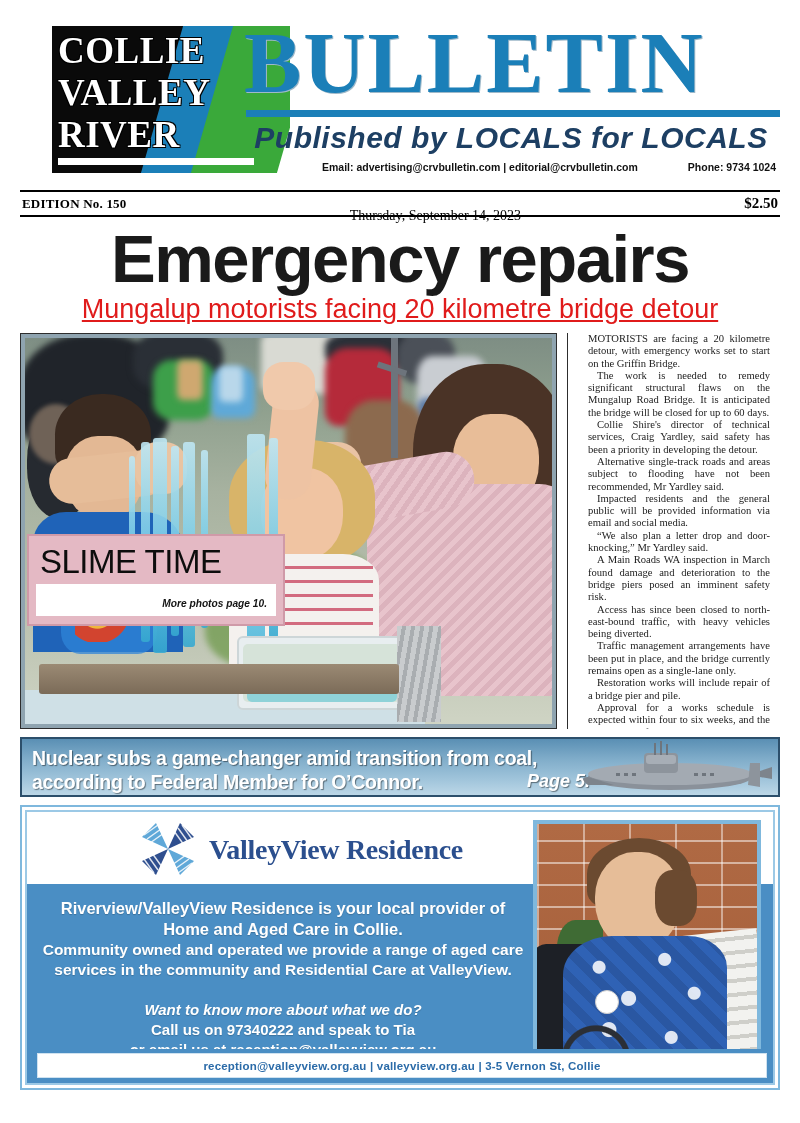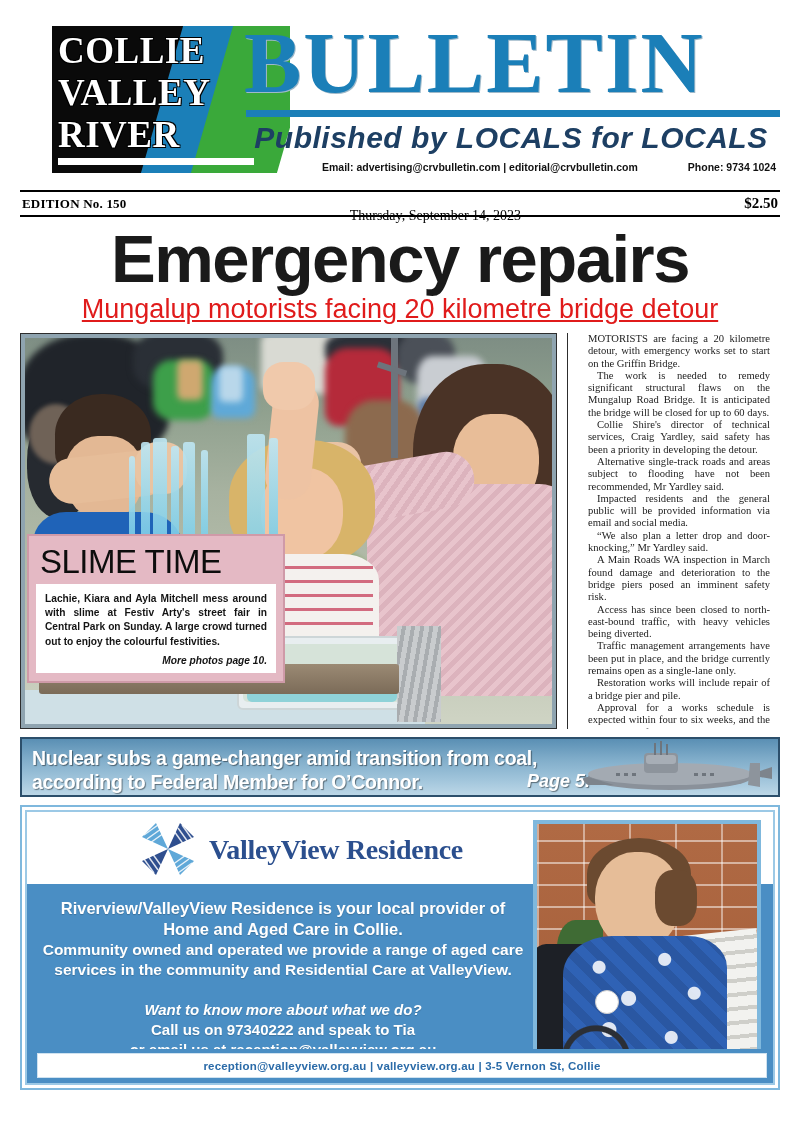--- a/index.html
+++ b/index.html
@@ -577,21 +577,20 @@
         <div class="tray"></div>
         <div class="tray2"></div>
         <div class="tray3"></div>
         <div class="foil"></div>
         <div class="plank"></div>
       </div>
 
       <div class="caption-box">
         <div class="slime-title">SLIME TIME</div>
         <div class="caption-inner">
-          <div class="caption-text">Lachie, Kiara and Ayla Mitchell mess around with slime at Festiv Arty's street fair in Central Park on Sunday. A large crowd turned out to enjoy the colourful festivities.</div>
           <div class="caption-more">More photos page 10.</div>
         </div>
       </div>
     </div>
 
     <div class="article-col">
       <p class="lead">MOTORISTS are facing a 20 kilometre detour, with emergency works set to start on the Griffin Bridge.</p>
       <p>The work is needed to remedy significant structural flaws on the Mungalup Road Bridge. It is anticipated the bridge will be closed for up to 60 days.</p>
       <p>Collie Shire's director of technical services, Craig Yardley, said safety has been a priority in developing the detour.</p>
       <p>Alternative single-track roads and areas subject to flooding have not been recommended, Mr Yardley said.</p>

